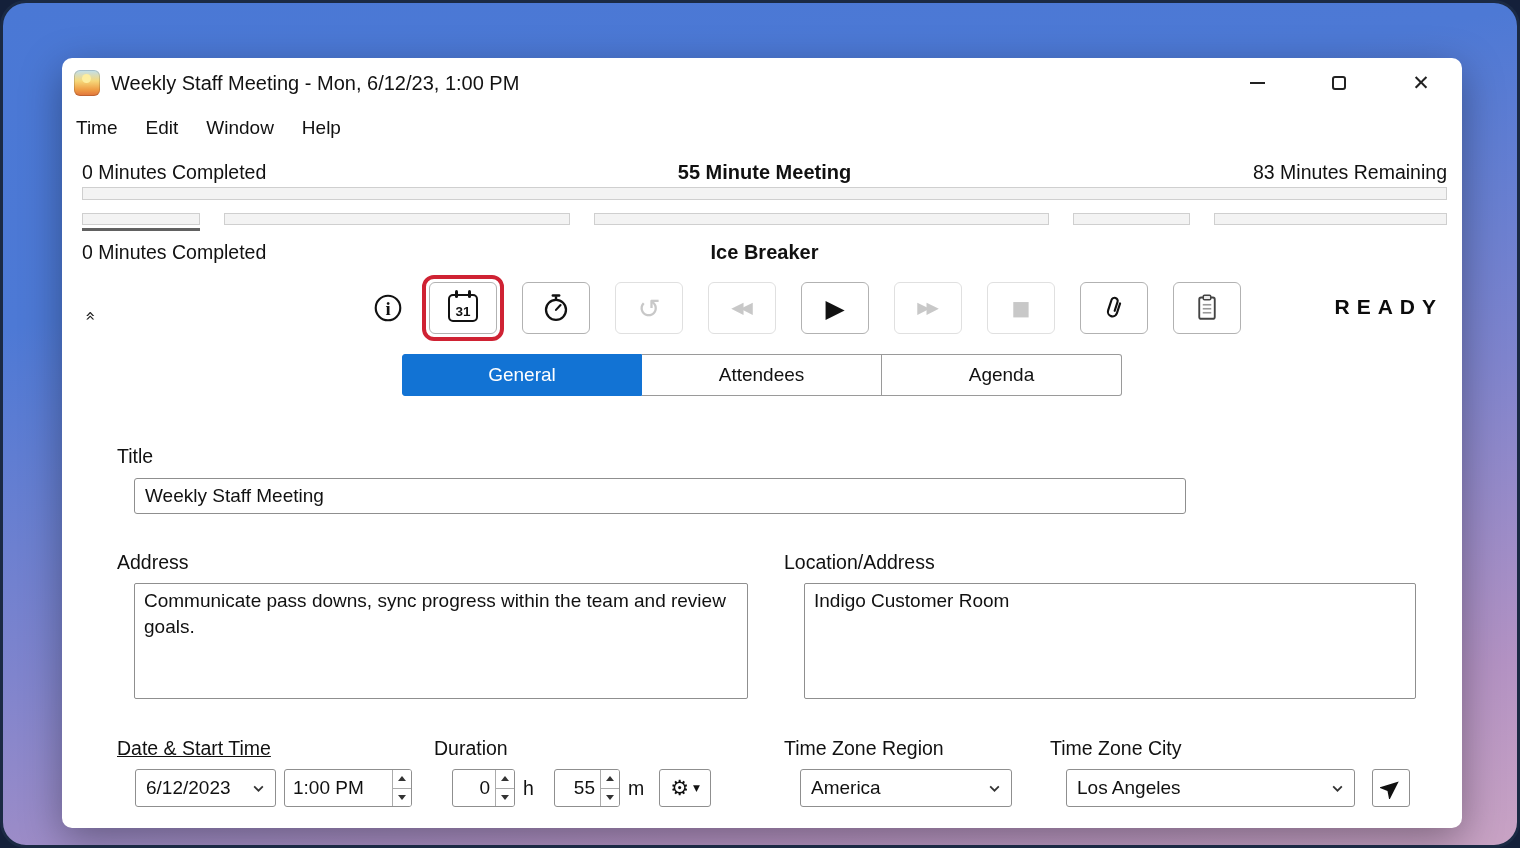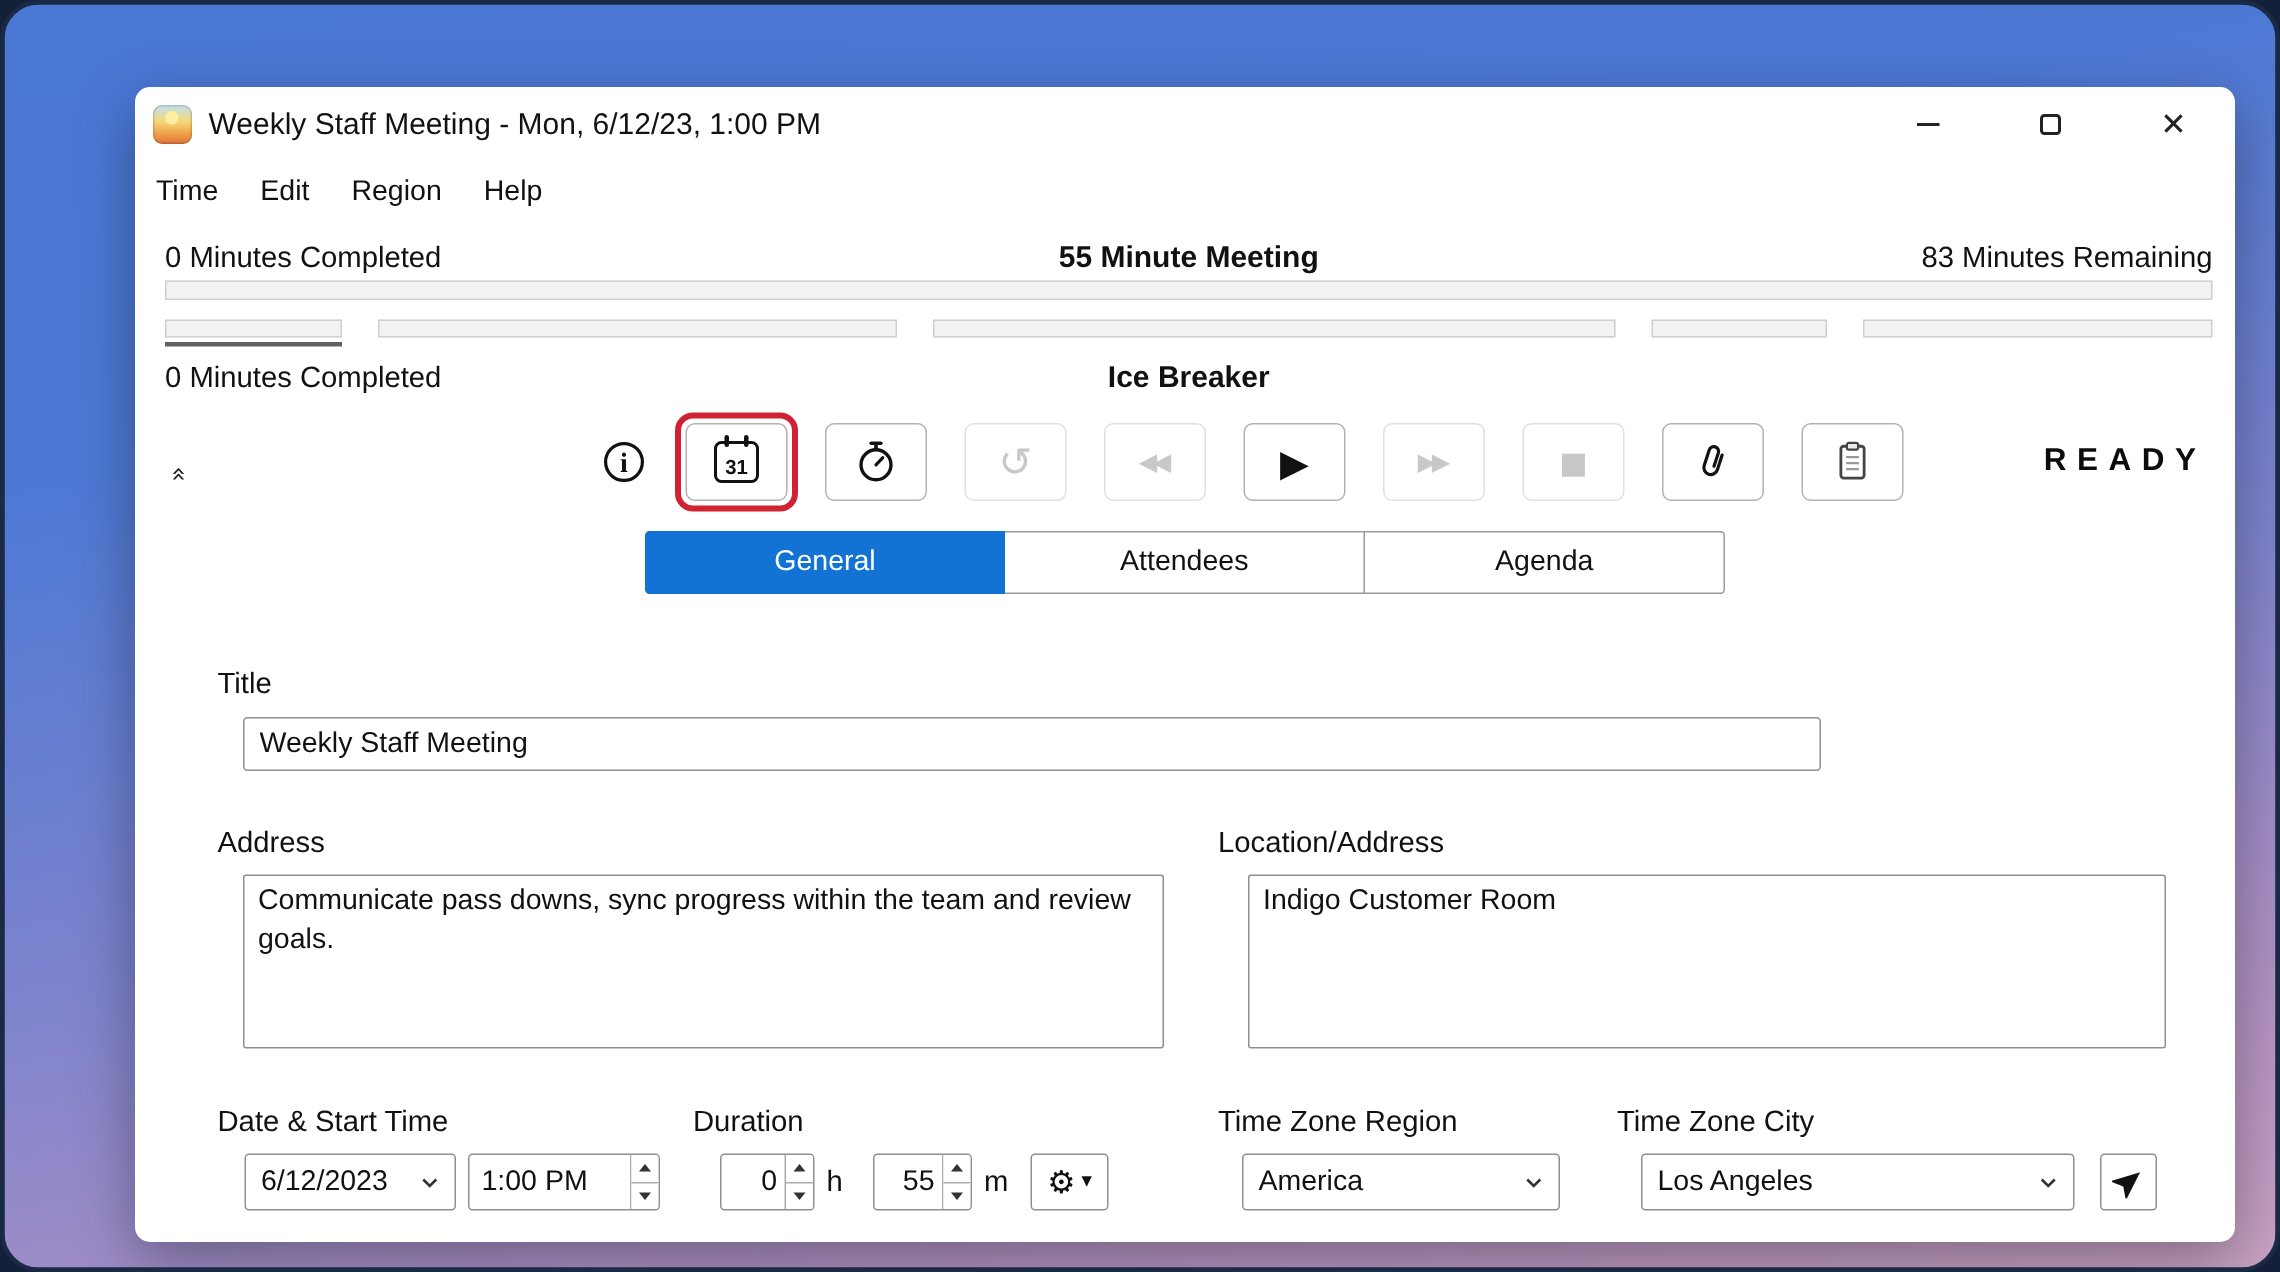--- a/index.html
+++ b/index.html
@@ -8,21 +8,21 @@
   .glyph { font-family: "DejaVu Sans", sans-serif; }
 
   .screen {
     position: absolute; inset: 0; border-radius: 26px; overflow: hidden;
     border: 3px solid #1b2a44;
     background: linear-gradient(168deg, #4a78d5 0%, #4d79d5 28%, #7f84cd 58%, #b392c3 84%, #c9a3c4 100%);
   }
 
   .window {
     position: absolute; left: 59px; top: 55px; width: 1400px; height: 770px;
-    background: #fff; border-radius: 10px; box-shadow: 0 12px 40px rgba(0,0,0,.35); margin-left: 28px;
+    background: #fff; border-radius: 10px; box-shadow: 0 12px 40px rgba(0,0,0,.35);
   }
 
   
   .titlebar { position: absolute; top: 0; left: 0; right: 0; height: 50px; display: flex; align-items: center; padding: 0 18px 0 12px; }
   .app-icon { width: 26px; height: 26px; border-radius: 6px; margin-right: 11px; position: relative;
     background: linear-gradient(180deg, #bfe0f2 0%, #f6d87a 42%, #ef9f46 75%, #e0713a 100%); box-shadow: 0 0 0 1px rgba(0,0,0,.15) inset; }
   .app-icon::after { content: ""; position: absolute; left: 8px; top: 4px; width: 9px; height: 9px; border-radius: 50%; background: #fdeea0; }
   .titlebar-title { font-size: 20px; color: #121212; }
   .window-controls { margin-left: auto; display: flex; gap: 36px; }
   .wc-btn { width: 46px; height: 34px; display: flex; align-items: center; justify-content: center; background: transparent; border: none; font-size: 21px; color: #222; }
@@ -108,21 +108,21 @@
           </button>
         <button class="wc-btn glyph">
             <span>✕</span>
           </button>
       </div>
     </div>
 
     <div class="menubar">
       <span class="menu-item">Time</span>
       <span class="menu-item">Edit</span>
-      <span class="menu-item">Region</span>
+      <span class="menu-item">Window</span>
       <span class="menu-item">Help</span>
     </div>
 
     <div class="progress">
       <div class="p-row">
         <span class="p-left">0 Minutes Completed</span>
         <span class="p-center">55 Minute Meeting</span>
         <span class="p-right">83 Minutes Remaining</span>
       </div>
       <div class="p-bar"></div>
@@ -212,21 +212,21 @@
     <div class="form-area">
       <span class="f-label" style="left:55px; top:17px;">Title</span>
       <input class="text-input" style="left: 72px; top: 50px; width: 1052px; height: 36px;" value="Weekly Staff Meeting">
 
       <span class="f-label" style="left:55px; top:123px;">Address</span>
       <textarea class="text-input" style="left: 72px; top: 155px; width: 614px; height: 116px;">Communicate pass downs, sync progress within the team and review goals.</textarea>
 
       <span class="f-label" style="left:722px; top:123px;">Location/Address</span>
       <textarea class="text-input" style="left: 742px; top: 155px; width: 612px; height: 116px;">Indigo Customer Room</textarea>
 
-      <span class="f-label" style="left:55px; top:309px;">Date &amp; Start Time</span>
+      <span class="f-label" style="left:55px; top:309px;text-decoration:underline;">Date &amp; Start Time</span>
       <div class="select" style="left:73px; top:341px; width:141px; height:38px;">
         <span>6/12/2023</span>
         <svg width="13" height="9" viewBox="0 0 12 8">
             <path d="M2 2 L6 6 L10 2" stroke="#333" stroke-width="1.6" fill="none"></path>
           </svg>
       </div>
       <div class="spin" style="left:222px; top:341px; width:128px; height:38px;">
         <span class="val">1:00 PM</span>
         <span class="arrows">
           <button class="spin-btn">

